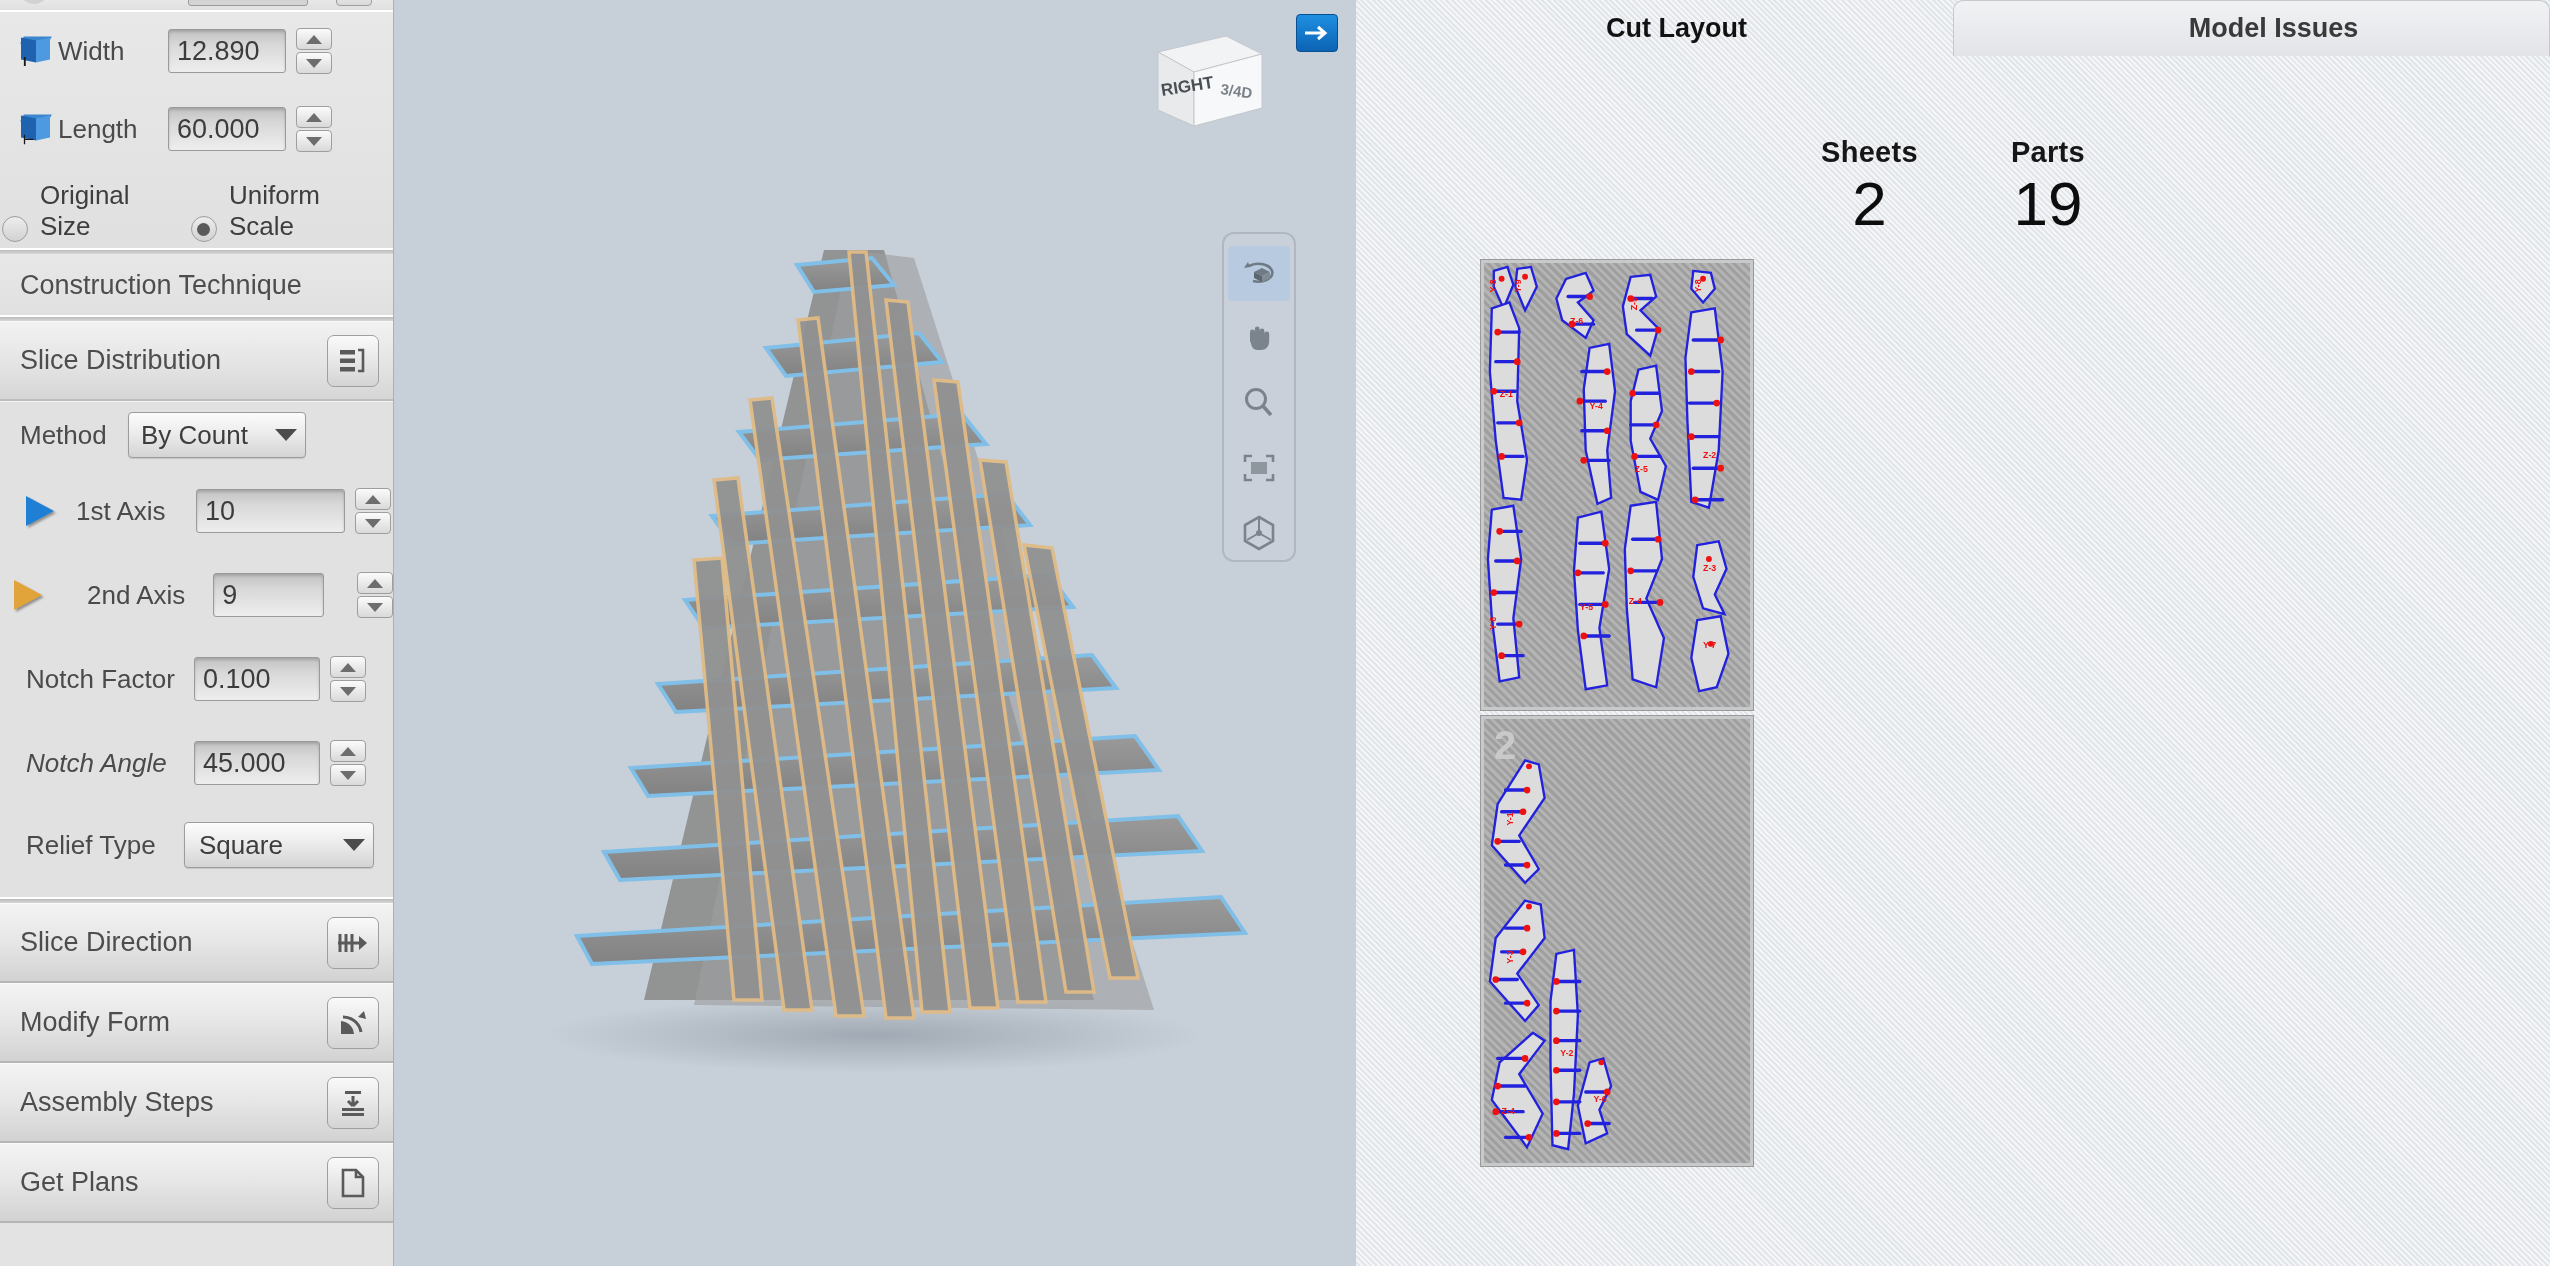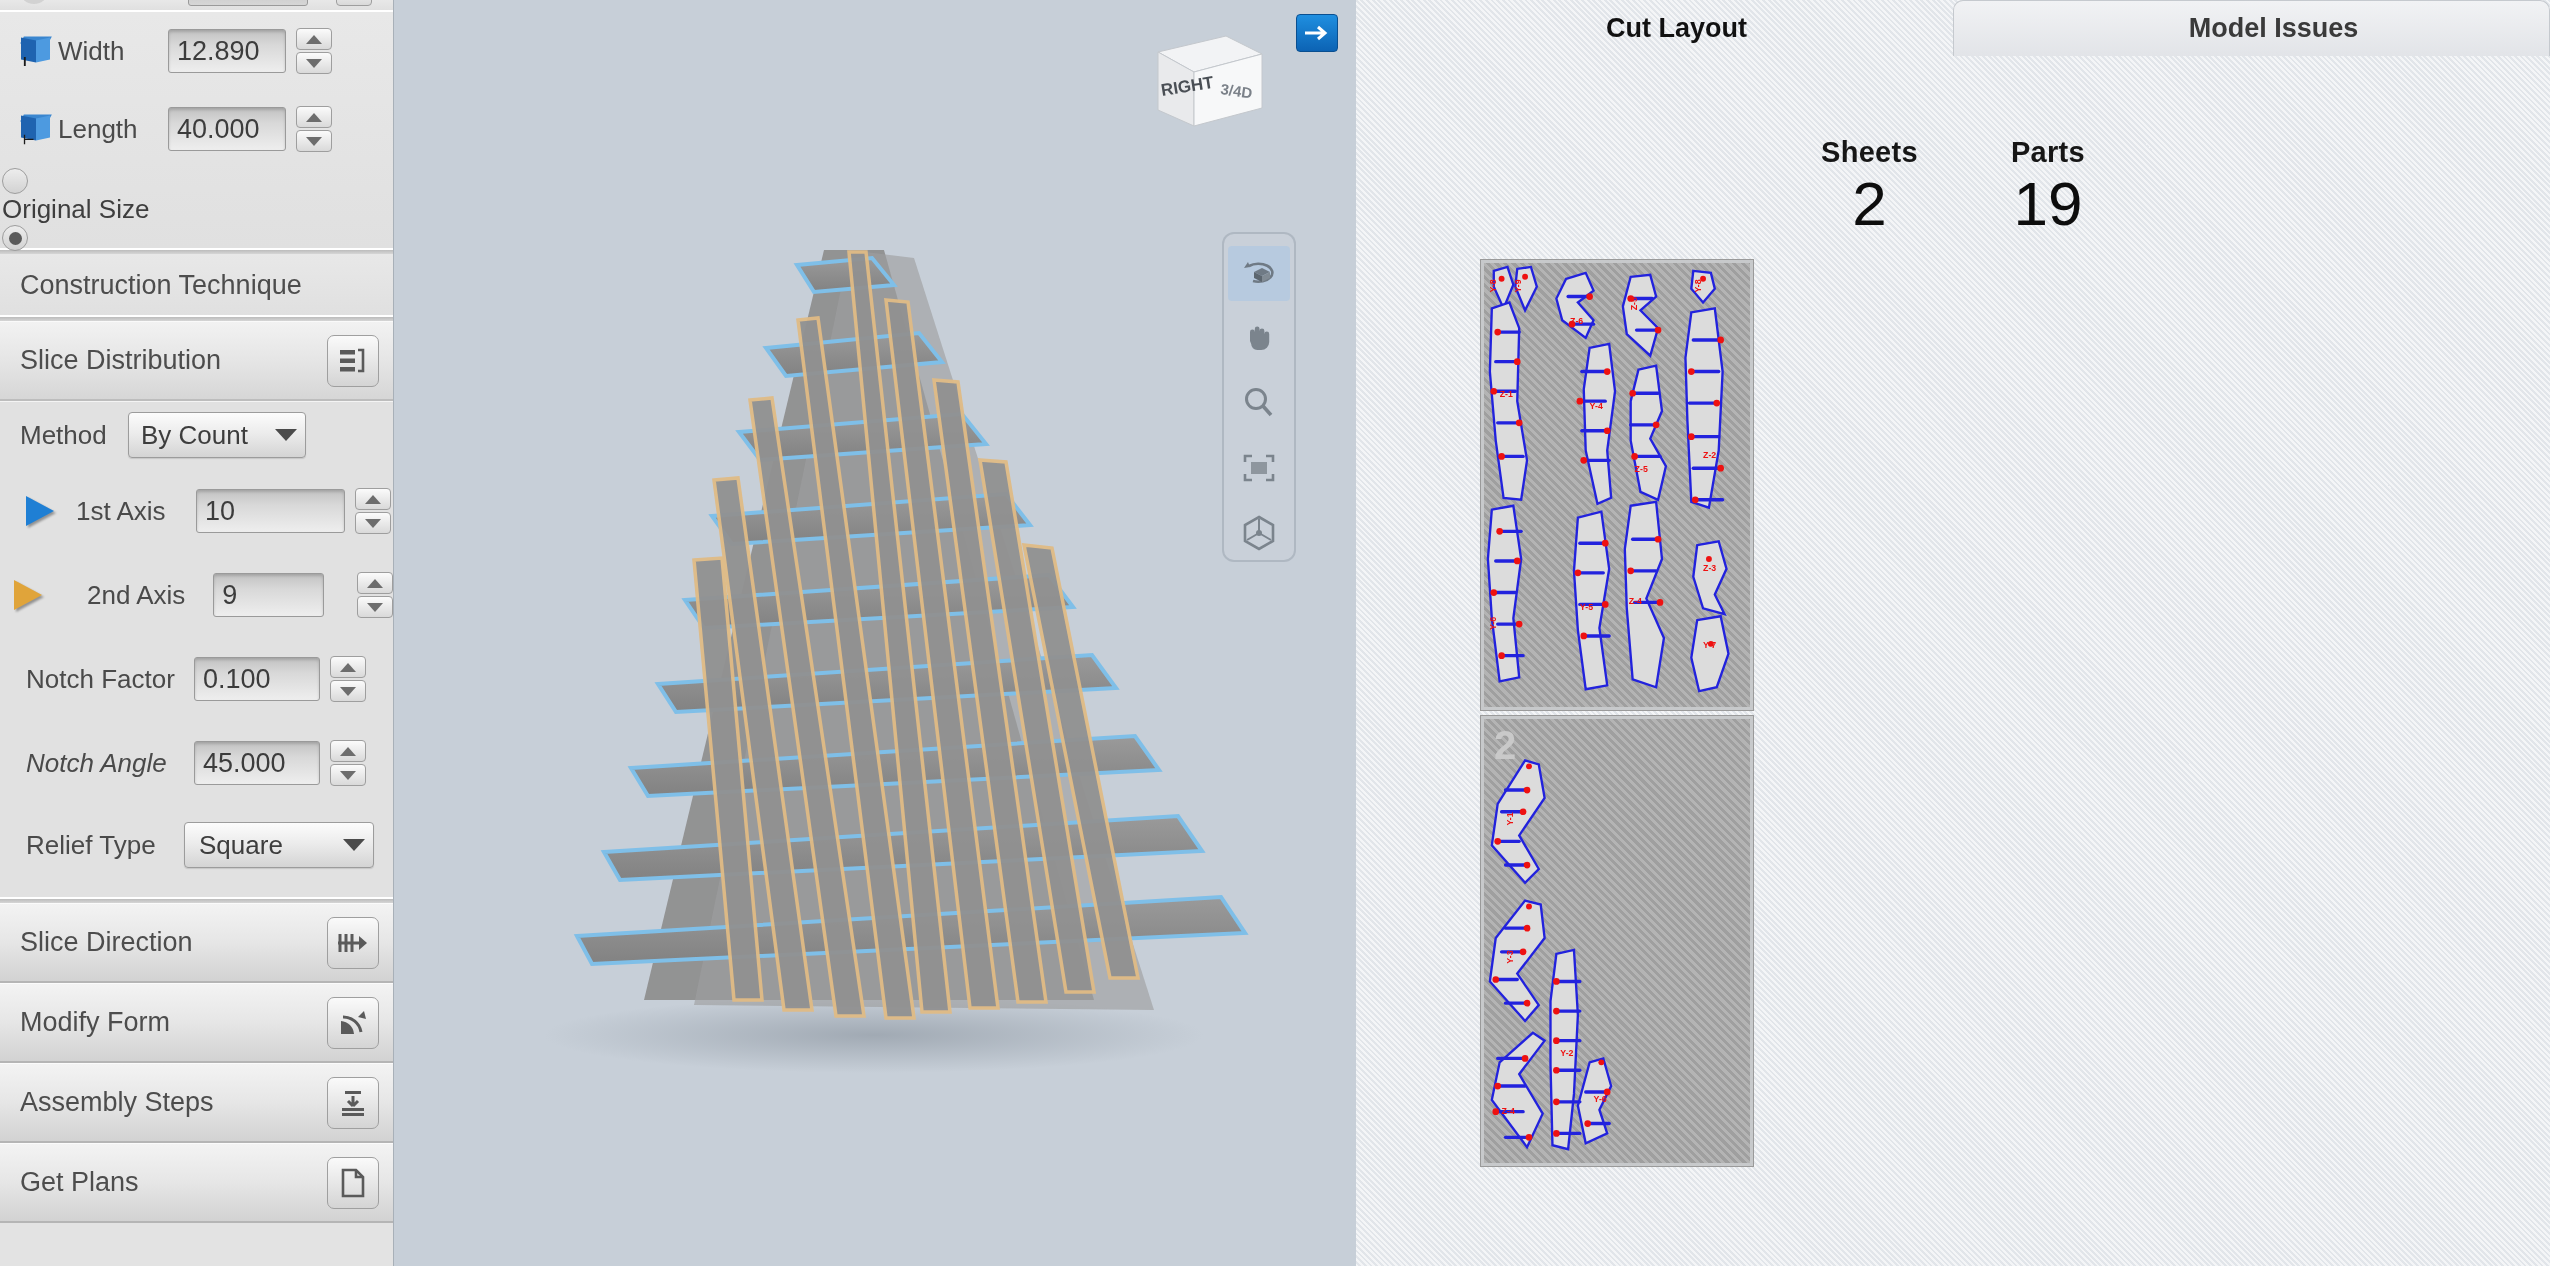--- a/index.html
+++ b/index.html
@@ -57,21 +57,21 @@
   .step-btn .tri.up { border-bottom: 9px solid #6d6d6d; }
   .step-btn .tri.down { border-top: 9px solid #6d6d6d; }
 
   .cube-icon { position: relative; width: 30px; height: 32px; }
   .cube-icon .face-l { position:absolute; left:0; top:4px; width:15px; height:22px; background:#1f63b0; transform: skewY(12deg); }
   .cube-icon .face-r { position:absolute; left:15px; top:4px; width:14px; height:22px; background:#4d9ae0; transform: skewY(-12deg); }
   .cube-icon .face-t { position:absolute; left:1px; top:0px; width:28px; height:10px; background:#3a86cf; transform: skewX(-28deg) scaleY(0.7); }
   .cube-tick { position:absolute; bottom:-2px; left:2px; font-size:13px; color:#1a1a1a; font-weight:bold; }
 
   
-  .radio-row { display:flex; align-items:flex-start; height: 74px; padding-left: 4px; flex-direction: column; }
+  .radio-row { display:flex; align-items:flex-end; height: 74px; padding-left: 4px; }
   .radio { width: 26px; height: 26px; border-radius: 50%;
     background: linear-gradient(to bottom,#ededed,#d2d2d2);
     border: 1px solid #9d9d9d; margin-right: 12px;
     display:flex; align-items:center; justify-content:center; flex: 0 0 26px; }
   .radio .dot { width: 13px; height: 13px; border-radius: 50%; background: #5a5a5a; display:none; }
   .radio.on .dot { display: block; }
   .radio-label { font-size: 26px; color: #3e3e3e; margin-right: 28px; }
 
   
   .section-head {
@@ -208,21 +208,21 @@
       <div class="field-row" style="height:78px;">
         <div class="row-icon">
           <div class="cube-icon">
               <div class="face-t"></div>
               <div class="face-l"></div>
               <div class="face-r"></div>
               <span class="cube-tick">⊢</span>
             </div>
         </div>
         <div class="row-label w-width">Length</div>
-        <div class="field-box" style="width:118px;">40.000</div>
+        <div class="field-box" style="width:118px;">60.000</div>
         <div class="stepper">
           <div class="step-btn">
               <span class="tri up"></span>
             </div>
           <div class="step-btn">
               <span class="tri down"></span>
             </div>
         </div>
       </div>
 

